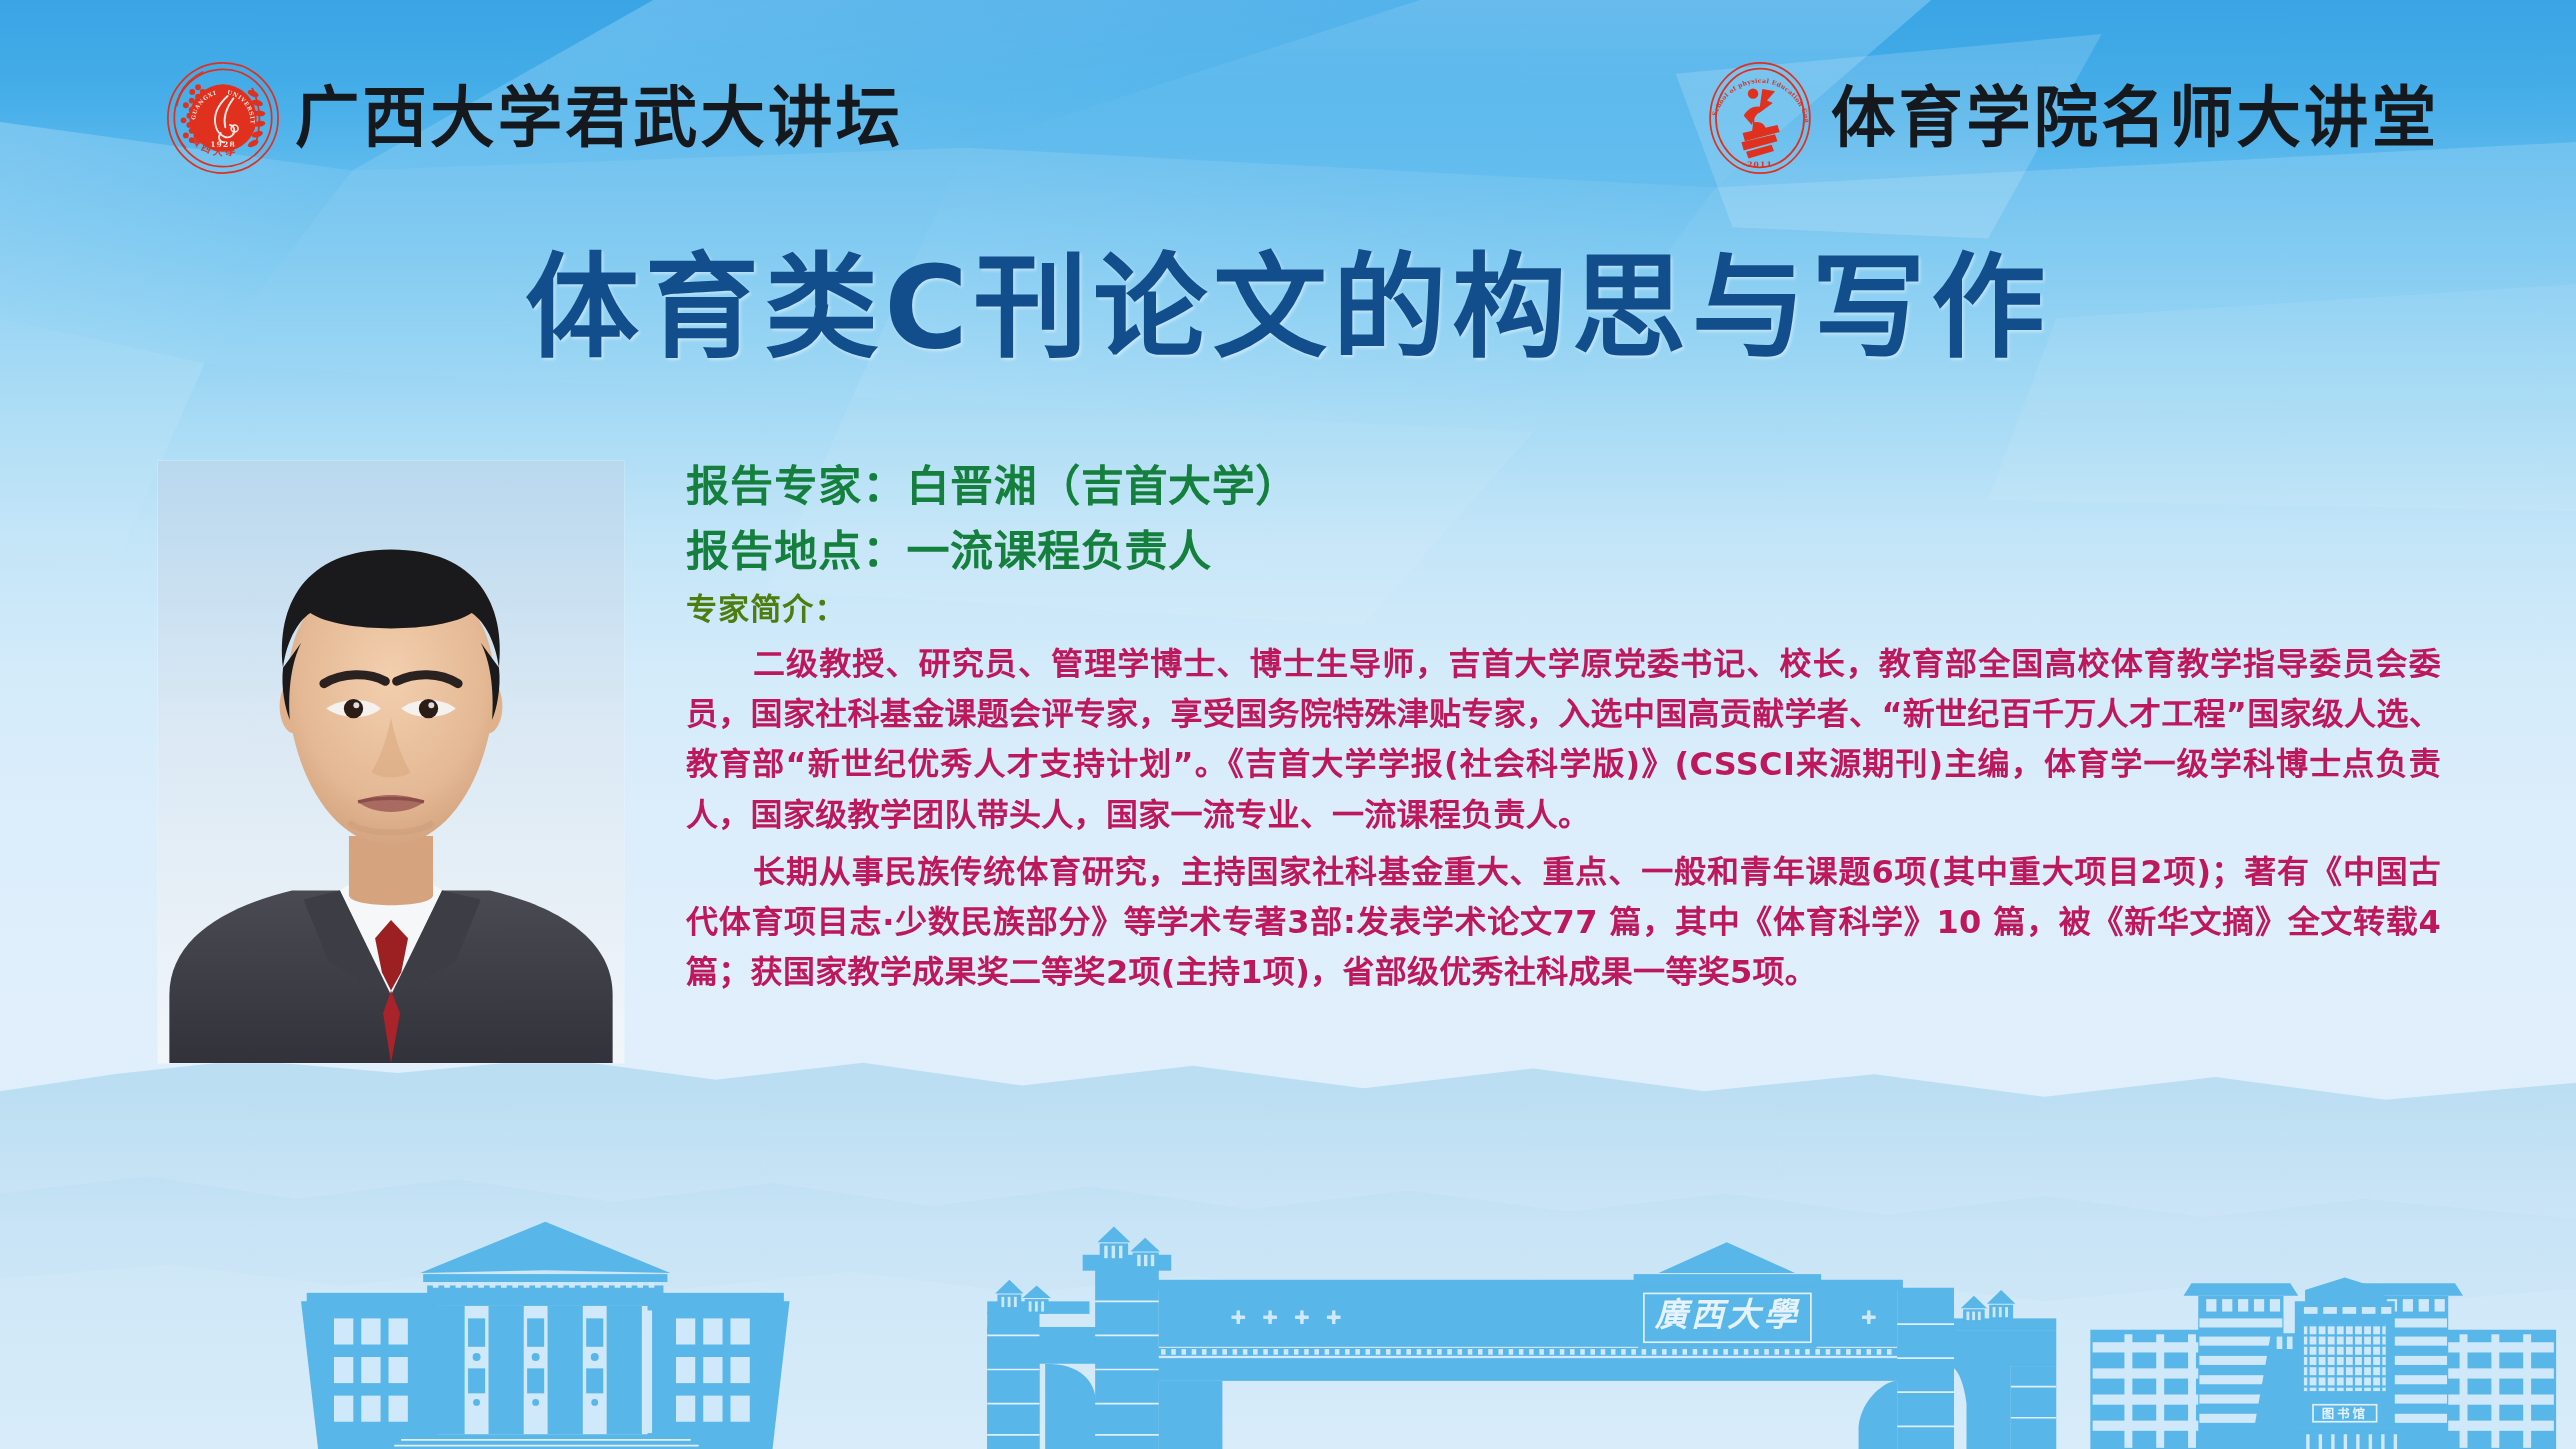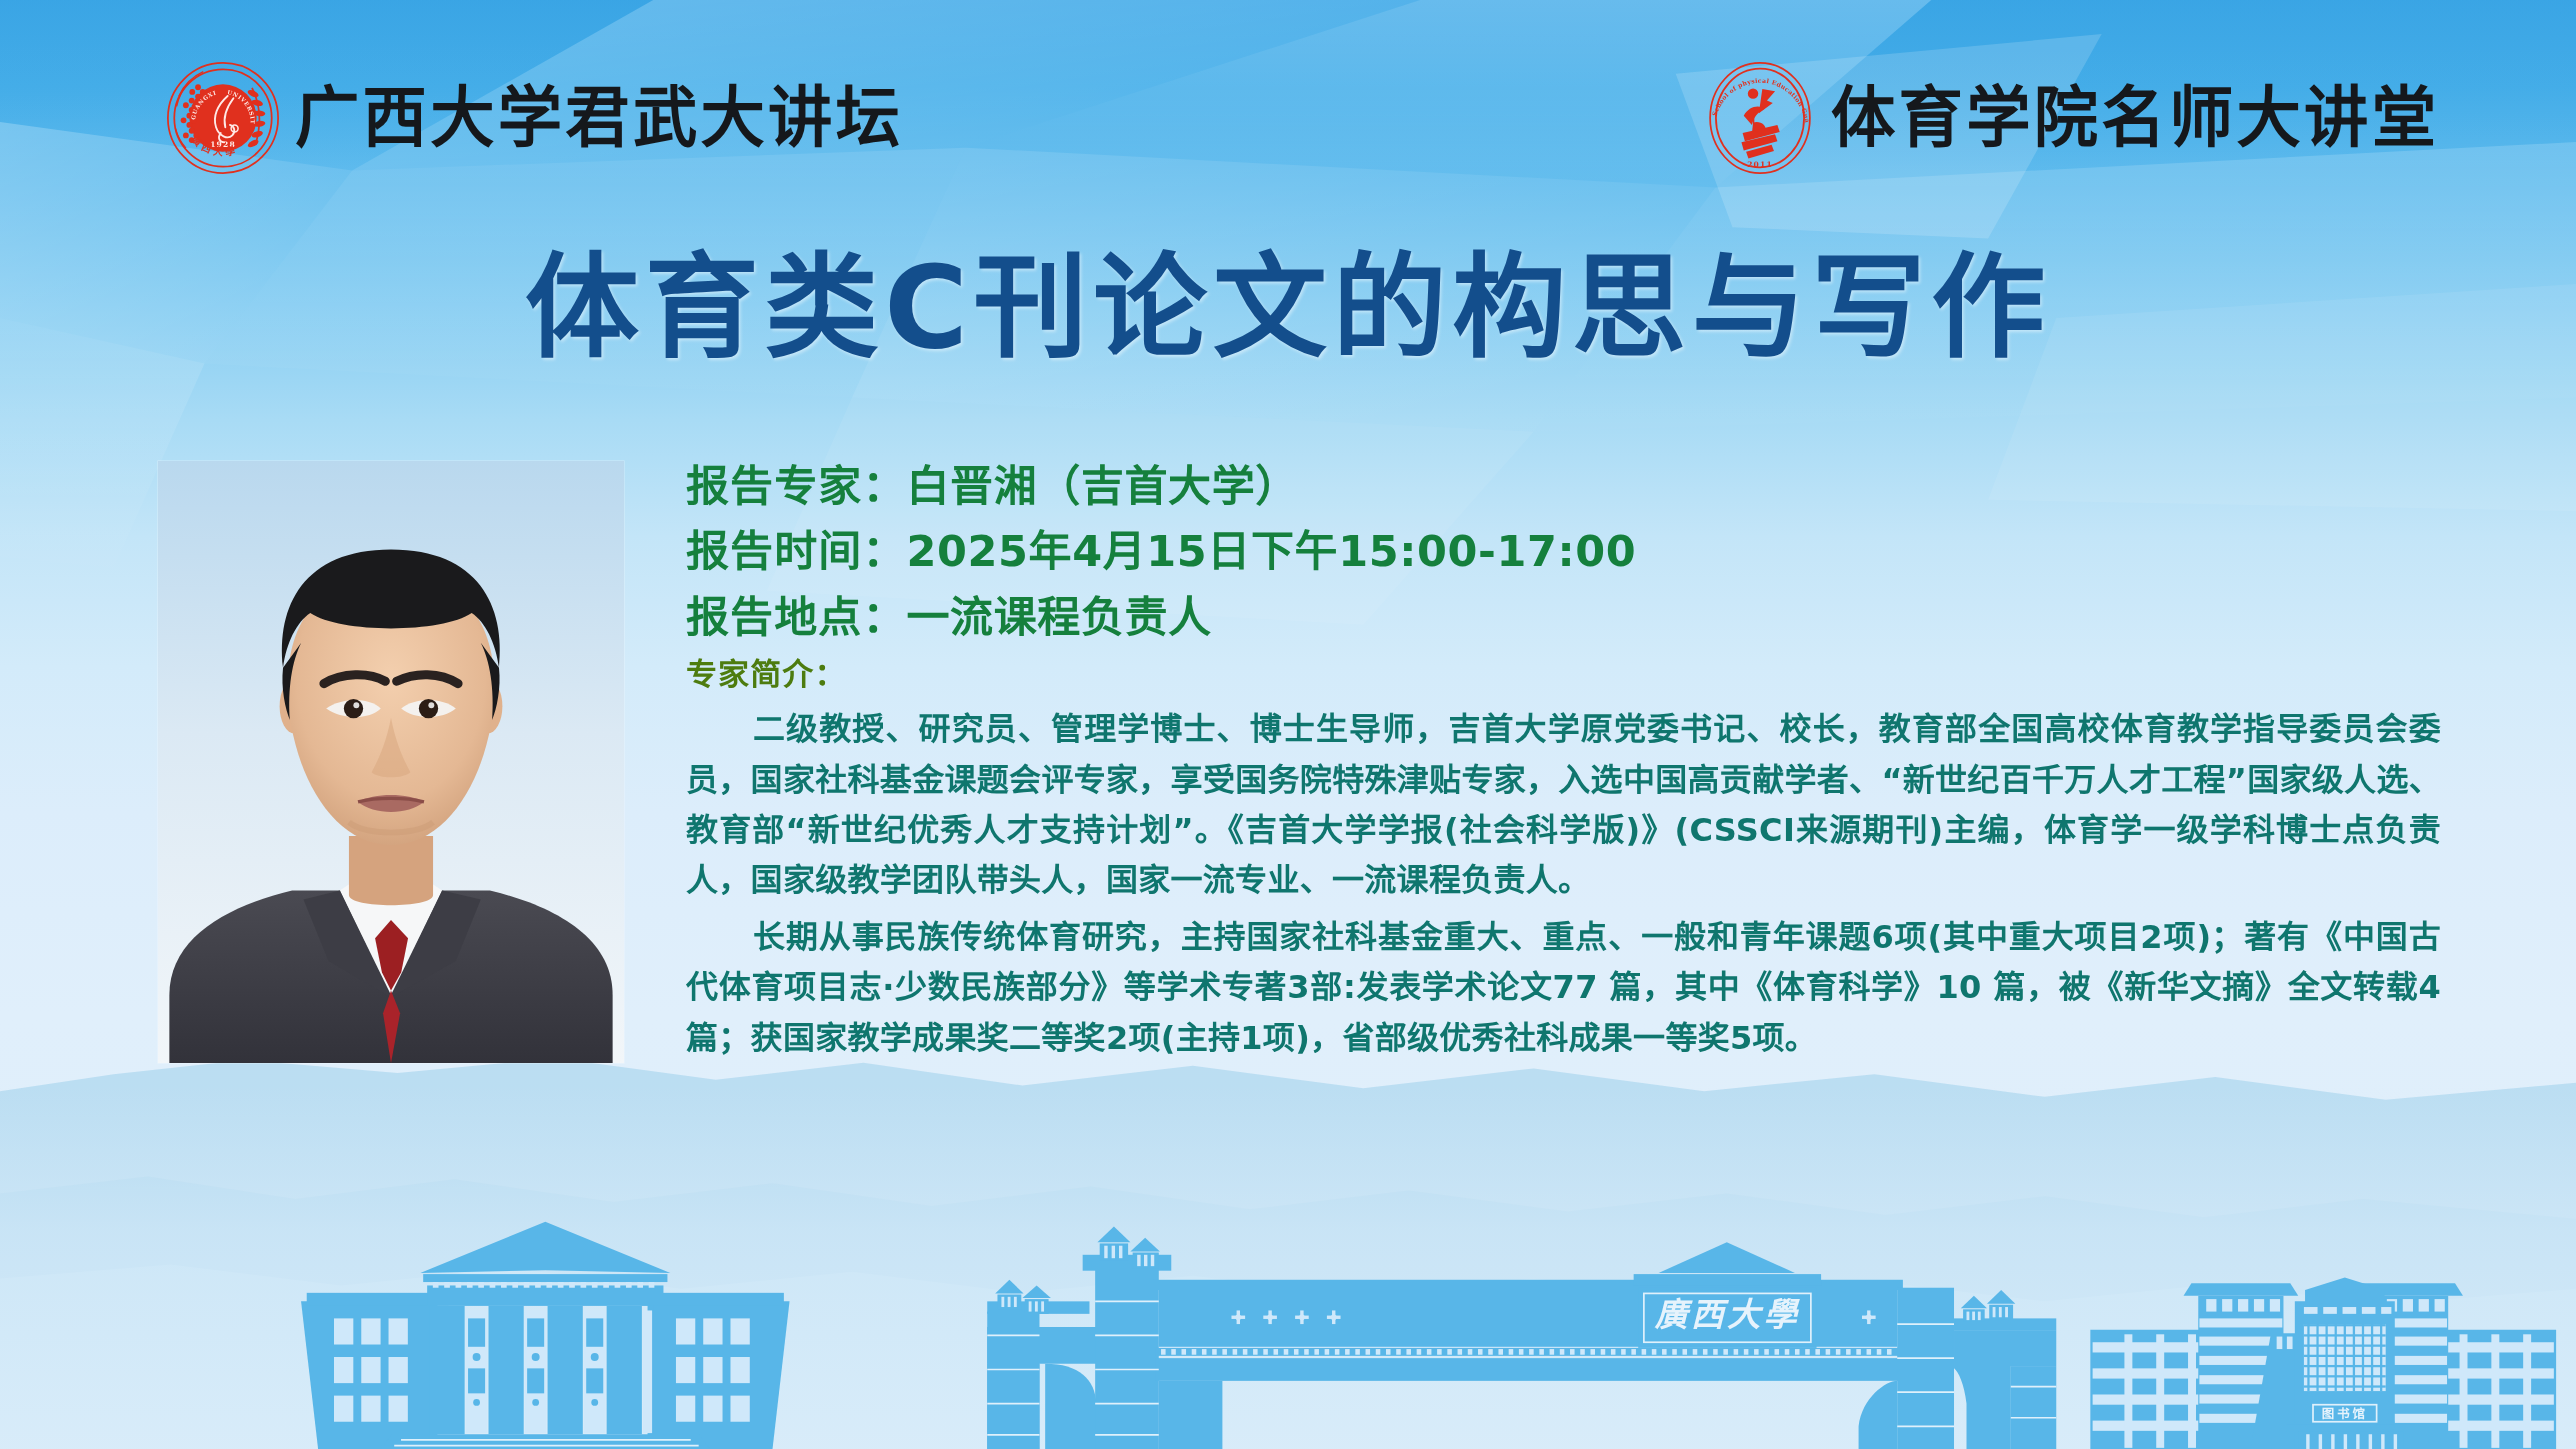--- a/index.html
+++ b/index.html
@@ -79,21 +79,21 @@
     line-height:1.52;white-space:nowrap;letter-spacing:0.6px;
   }
   .info-line .lbl{letter-spacing:1.1px;}
   .bio-head{
     font-family:"DejaVu Sans","Liberation Sans",sans-serif;
     font-size:31px;font-weight:700;color:#4d7c0f;
     line-height:1.5;letter-spacing:1.1px;margin-top:1px;
   }
   .bio-p{
     font-family:"DejaVu Sans","Liberation Sans",sans-serif;
-    font-size:32px;font-weight:700;color:#0f766e;
+    font-size:32px;font-weight:700;color:#be185d;
     line-height:1.57;text-align:justify;text-align-last:left;
     text-indent:67px;margin-top:6.8px;letter-spacing:0.3px;
   }
 
   
   .scene{position:absolute;left:0;bottom:0;width:100%;height:318px;}
   .scene svg{display:block;width:100%;height:100%;}
   .bldg-fill{fill:#58b6e8;}
   .bldg-line{fill:none;stroke:#dff0fb;stroke-width:3;}
   .bldg-win{fill:#cfe8fa;}
@@ -314,23 +314,20 @@
       <path d="M176,300 C190,292 220,292 234,300 C220,312 190,312 176,300 Z" fill="#a96a62"></path>
       <path d="M176,300 C192,296 218,296 234,300" stroke="#8a4d48" stroke-width="3" fill="none"></path>
 
       <path d="M168,318 C182,330 228,330 242,318" stroke="#cb9b76" stroke-width="5" fill="none" opacity=".5"></path>
     </svg>
   </div>
 
   <div class="info">
     <div class="info-line">
       <span class="lbl">报告专家：</span><span>白晋湘（吉首大学）</span>
-    </div>
-    <div class="info-line">
-      <span class="lbl">报告时间：</span><span>2025年4月15日下午15:00-17:00</span>
     </div>
     <div class="info-line">
       <span class="lbl">报告地点：</span><span>一流课程负责人</span>
     </div>
     <div class="bio-head">专家简介：</div>
     <div class="bio-p">二级教授、研究员、管理学博士、博士生导师，吉首大学原党委书记、校长，教育部全国高校体育教学指导委员会委员，国家社科基金课题会评专家，享受国务院特殊津贴专家，入选中国高贡献学者、“新世纪百千万人才工程”国家级人选、教育部“新世纪优秀人才支持计划”。《吉首大学学报(社会科学版)》(CSSCI来源期刊)主编，体育学一级学科博士点负责人，国家级教学团队带头人，国家一流专业、一流课程负责人。</div>
     <div class="bio-p">长期从事民族传统体育研究，主持国家社科基金重大、重点、一般和青年课题6项(其中重大项目2项)；著有《中国古代体育项目志·少数民族部分》等学术专著3部:发表学术论文77 篇，其中《体育科学》10 篇，被《新华文摘》全文转载4篇；获国家教学成果奖二等奖2项(主持1项)，省部级优秀社科成果一等奖5项。</div>
   </div>
 
   <div class="scene">

